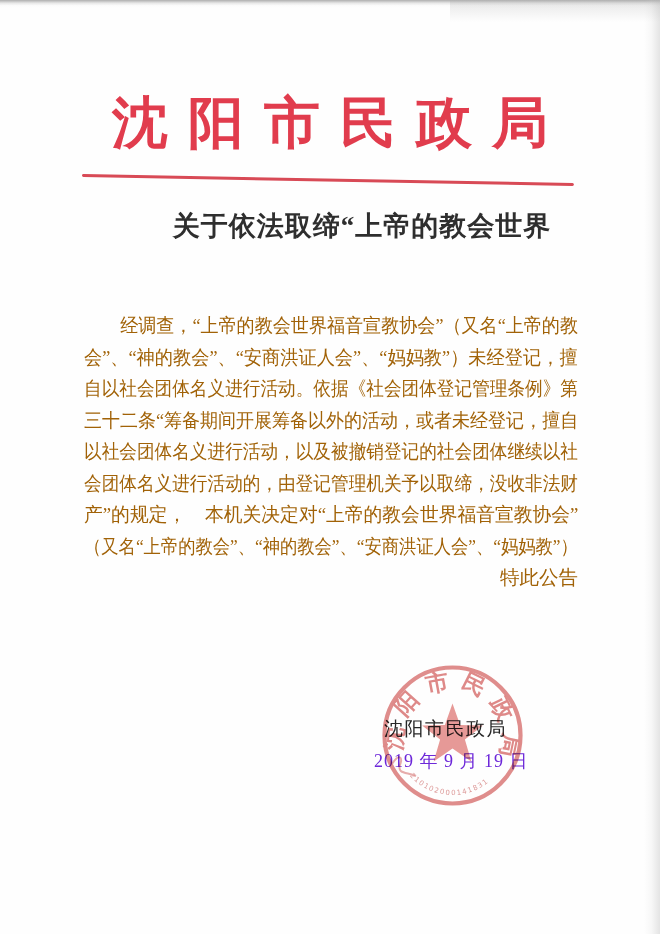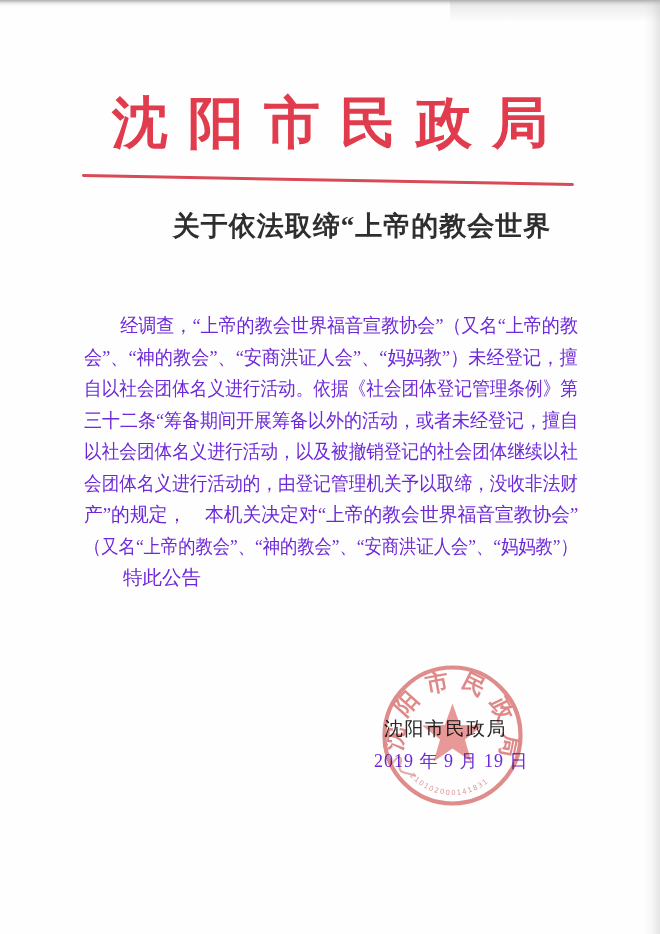--- a/index.html
+++ b/index.html
@@ -71,21 +71,21 @@
     line-height: 38px;
     letter-spacing: 1px;
     padding-left: 32px;
   }
   .body-block {
     position: absolute;
     left: 84px;
     top: 310px;
     width: 494px;
     font-size: 19.5px;
-    color: #6d28d9;
+    color: #a16207;
     line-height: 31.5px;
   }
   .bodyline {
     white-space: nowrap;
     transform-origin: left center;
     height: 31.5px;
   }
   .sig {
     position: absolute;
     left: 384px;
@@ -133,21 +133,21 @@
 
   <div class="body-block">
       <div class="bodyline fitline" style="transform: scaleX(0.926829);">　　经调查，“上帝的教会世界福音宣教协会”（又名“上帝的教</div>
       <div class="bodyline fitline" style="transform: scaleX(0.933837);">会”、“神的教会”、“安商洪证人会”、“妈妈教”）未经登记，擅</div>
       <div class="bodyline fitline" style="transform: scaleX(0.904762);">自以社会团体名义进行活动。依据《社会团体登记管理条例》第</div>
       <div class="bodyline fitline" style="transform: scaleX(0.923364);">三十二条“筹备期间开展筹备以外的活动，或者未经登记，擅自</div>
       <div class="bodyline fitline" style="transform: scaleX(0.904762);">以社会团体名义进行活动，以及被撤销登记的社会团体继续以社</div>
       <div class="bodyline fitline" style="transform: scaleX(0.904762);">会团体名义进行活动的，由登记管理机关予以取缔，没收非法财</div>
       <div class="bodyline fitline" style="transform: scaleX(0.962963);">产”的规定，　本机关决定对“上帝的教会世界福音宣教协会”</div>
       <div class="bodyline fitline" style="transform: scaleX(0.886894);">（又名“上帝的教会”、“神的教会”、“安商洪证人会”、“妈妈教”）</div>
-      <div class="bodyline fitline" style="transform: scaleX(1);">　　特此公告</div>
+      <div class="bodyline fitline" style="transform: scaleX(1); text-align: right;">　　特此公告</div>
     </div>
 
   <div class="sig">沈阳市民政局</div>
 
   <div class="date">2019 年 9 月 19 日</div>
 
   <svg class="seal" viewBox="0 0 178 178" xmlns="http://www.w3.org/2000/svg">
     <defs>
       <path id="sealArcTop" d="M 40.5,104.6 A 50,50 0 1 1 136.5,104.6" fill="none"></path>
       <path id="sealArcBottom" d="M 42,123 A 57,57 0 0 0 135,123" fill="none"></path>

